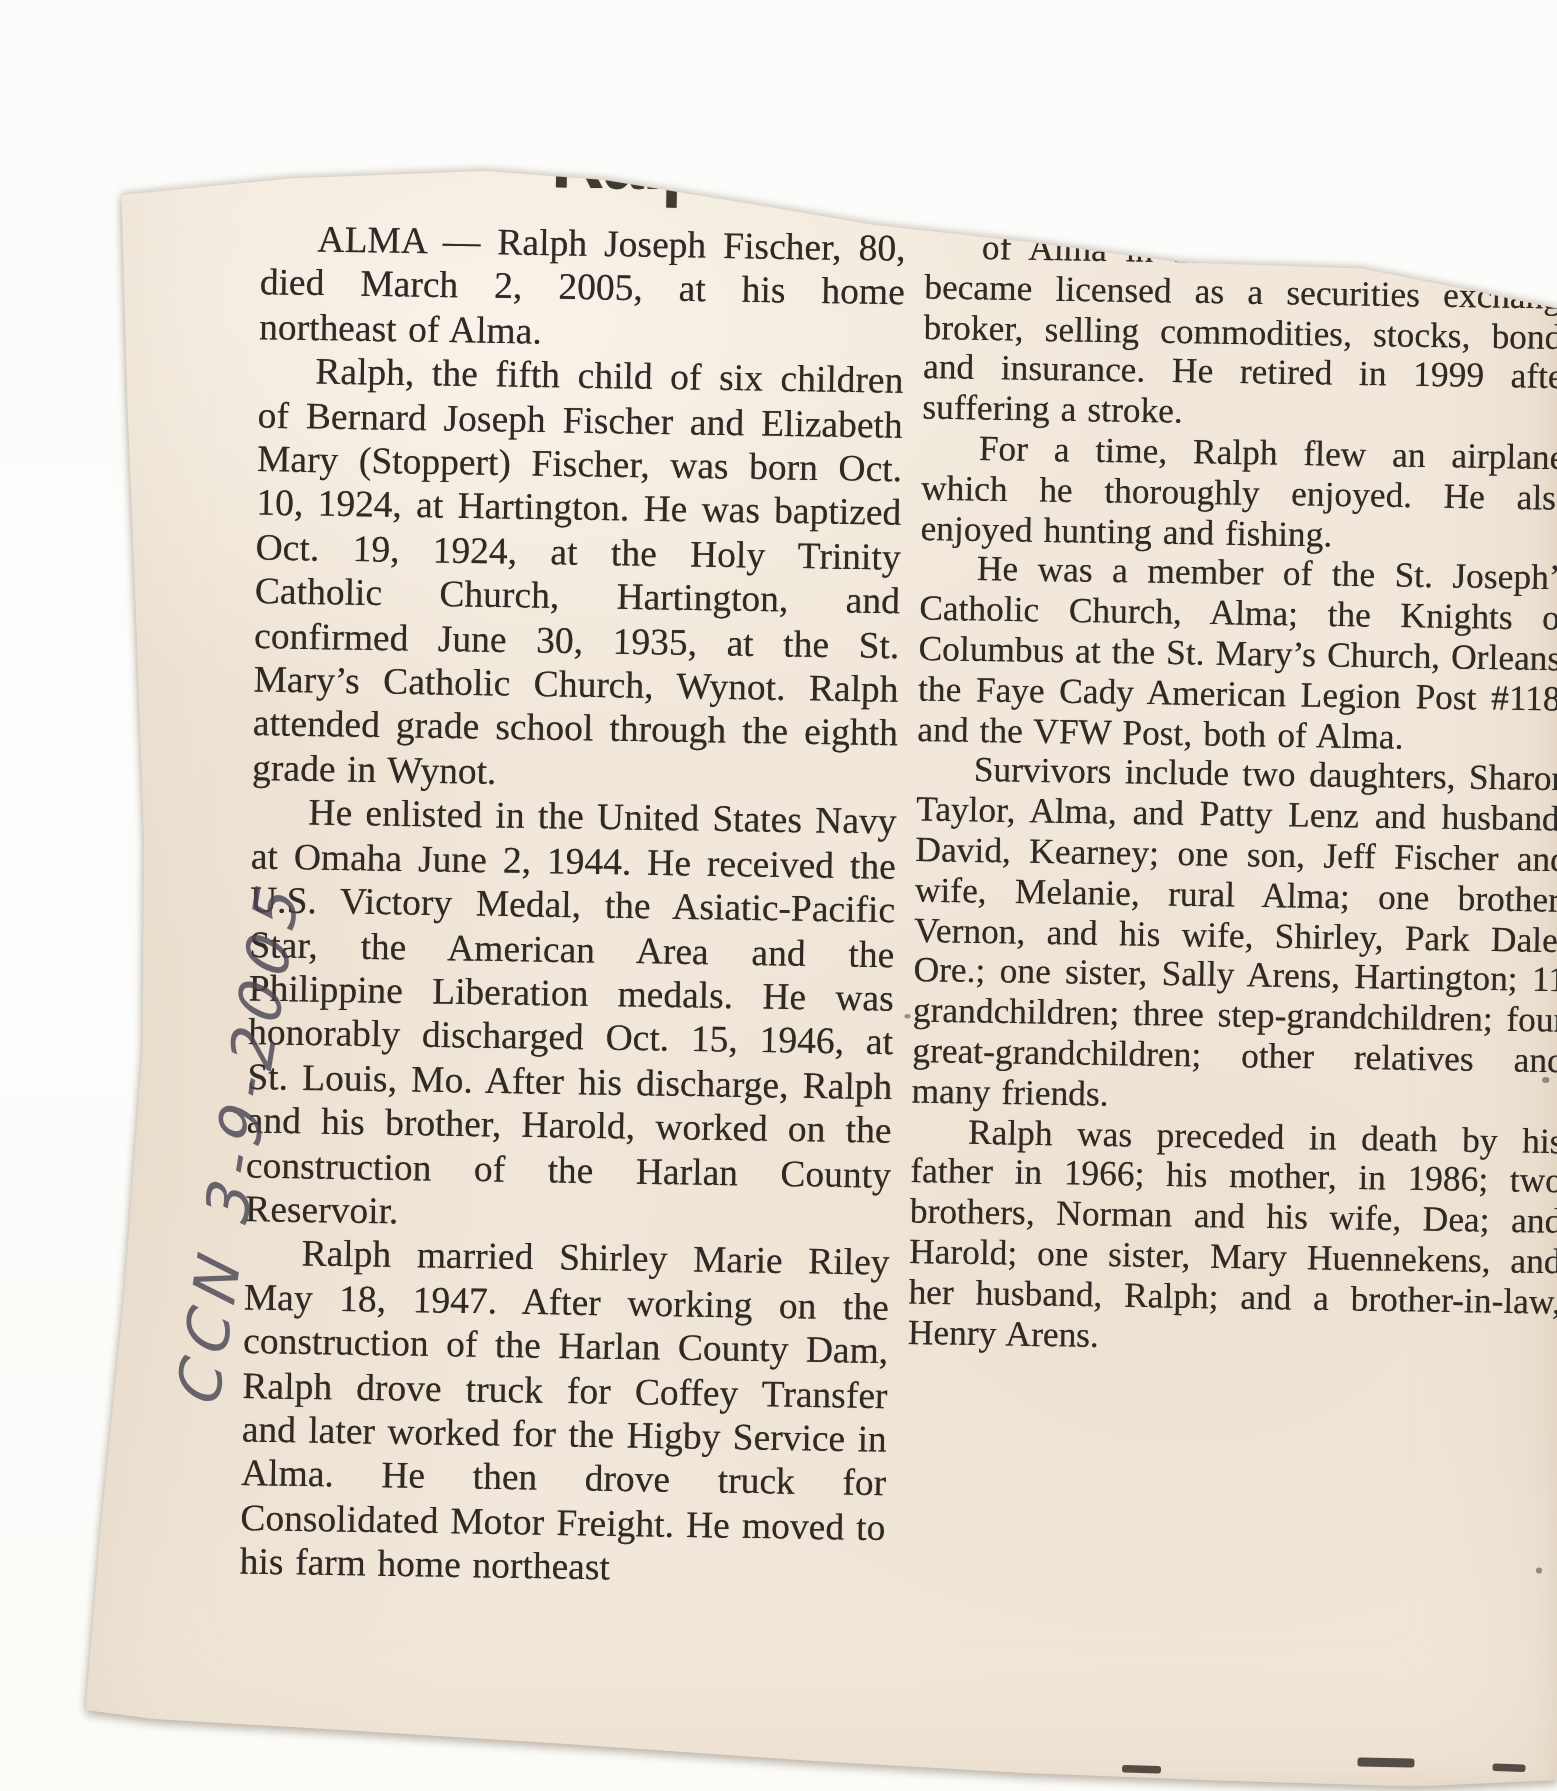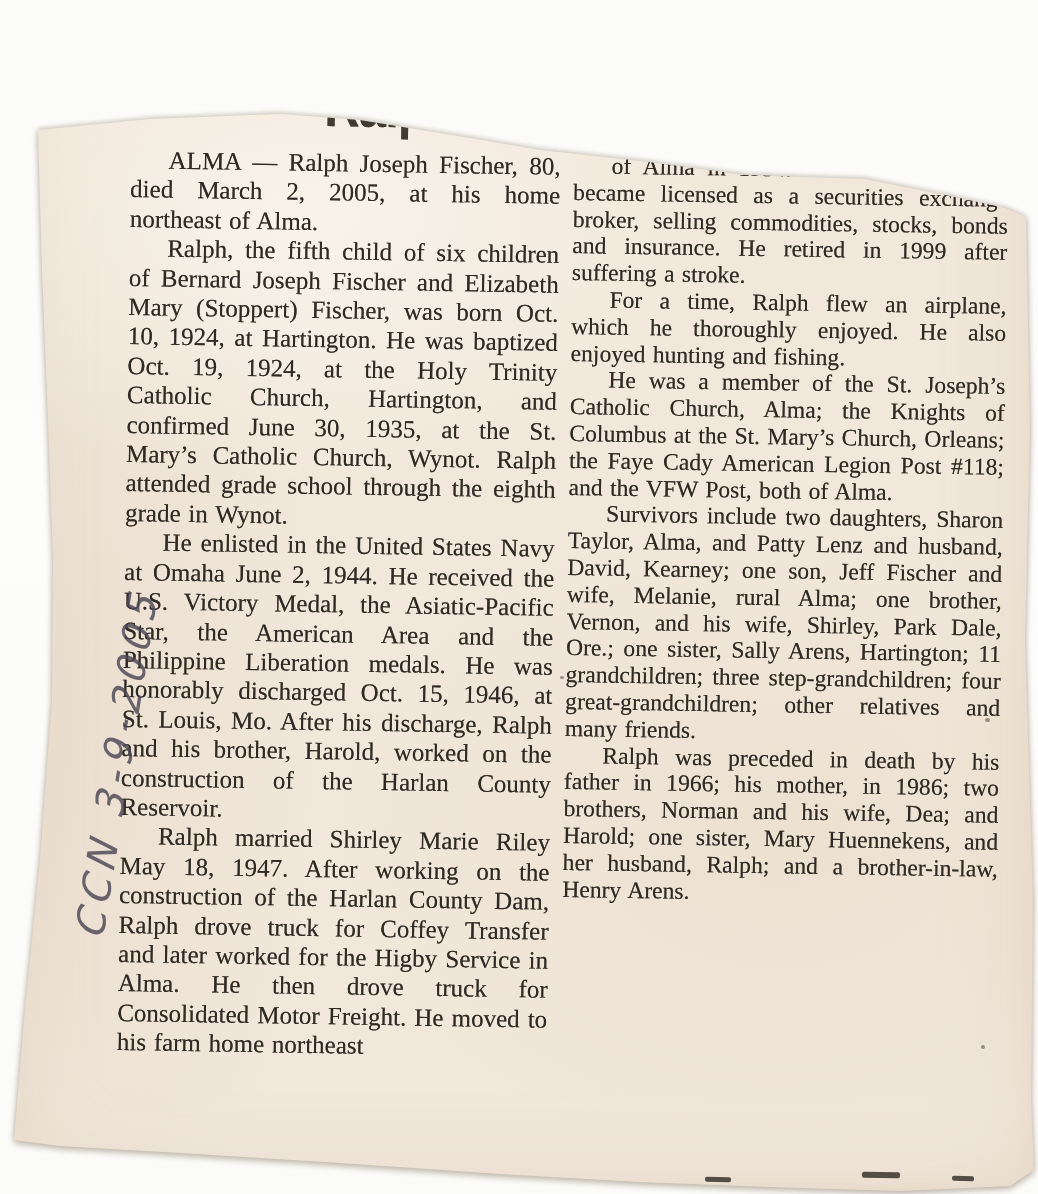--- a/index.html
+++ b/index.html
@@ -29,20 +29,21 @@
     box-shadow: inset 0 0 90px rgba(203,183,158,0.35), inset 0 0 14px rgba(214,198,176,0.5);
     clip-path: polygon(
       38px 130px, 150px 119px, 280px 114px, 360px 120px, 470px 138px,
       540px 150px, 640px 161px, 745px 175px, 865px 179px, 940px 194px,
       1005px 208px, 1026px 217px, 1030px 430px, 1025px 640px, 1033px 900px,
       1031px 1100px, 1034px 1170px, 1010px 1186px, 900px 1191px, 770px 1187px,
       640px 1182px, 500px 1174px, 340px 1163px, 180px 1153px, 60px 1146px,
       14px 1140px, 24px 1020px, 40px 860px, 52px 700px, 53px 560px,
       48px 420px, 42px 270px
     );
+    margin-left: 43px;
   }
   .content {
     position: absolute;
     left: 132px; top: 80px; width: 878px;
     transform: rotate(0.9deg);
     transform-origin: 50% 0;
     color: #2f2a24;
   }
   .headline {
     margin: 0 0 14px 0;

